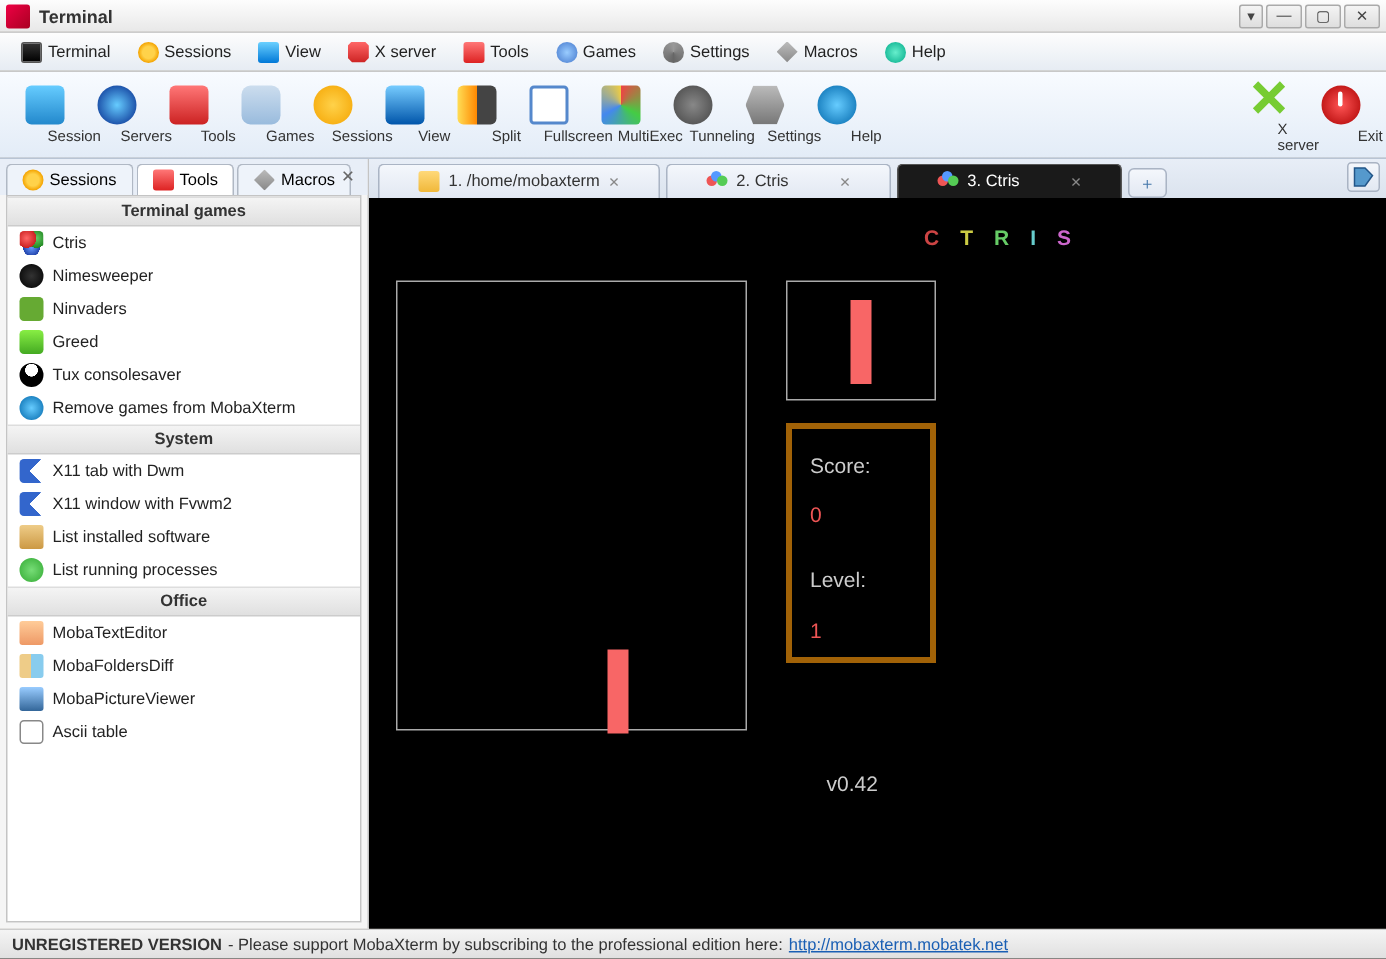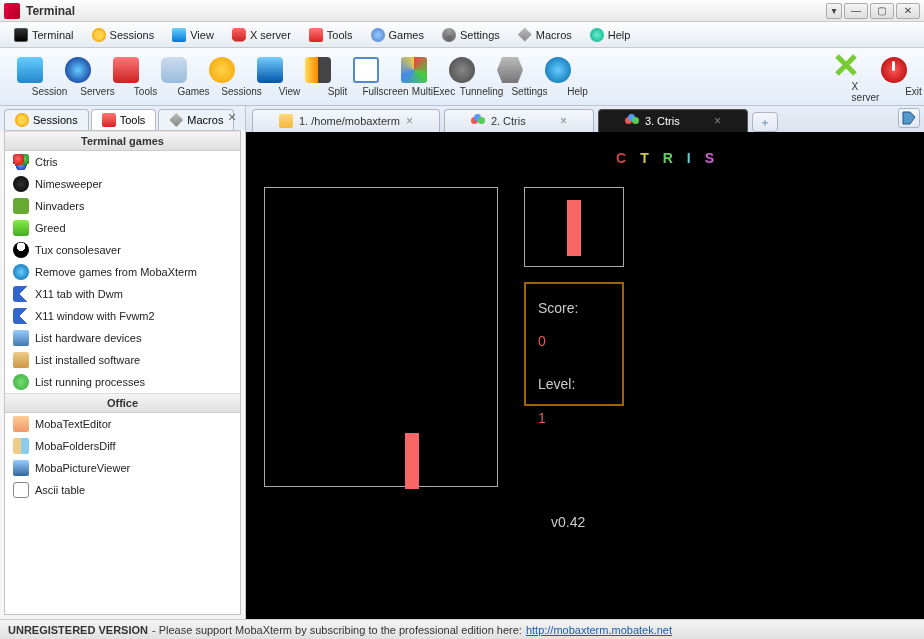--- a/index.html
+++ b/index.html
@@ -61,21 +61,21 @@
 .term-tab .tt-close { margin-left: auto; color: #888; font-size: 12px; }
 .term-newtab { width: 26px; height: 20px; background: linear-gradient(to bottom,#f4f7fc,#e2e8f2); border: 1px solid #aab4c4; border-radius: 4px; display: flex; align-items: center; justify-content: center; color: #47a; cursor: pointer; }
 .term-right-btn { position: absolute; right: 4px; top: 2px; width: 22px; height: 20px; background: linear-gradient(to bottom,#f4f7fc,#e2e8f2); border: 1px solid #aab4c4; border-radius: 3px; display: flex; align-items: center; justify-content: center; cursor: pointer; }
 
 
 .term-content { flex: 1; background: #000; position: relative; font-family: 'Courier New', monospace; color: #aaa; font-size: 14px; }
 .ctris-title { position: absolute; left: 370px; top: 18px; letter-spacing: 14px; font-weight: bold; }
 .ctris-title span:nth-child(1){color:#c44;} .ctris-title span:nth-child(2){color:#cc4;} .ctris-title span:nth-child(3){color:#6c6;} .ctris-title span:nth-child(4){color:#6cc;} .ctris-title span:nth-child(5){color:#c6c;}
 .game-board { position: absolute; left: 18px; top: 55px; width: 234px; height: 300px; border: 1px solid #aaa; }
 .next-box { position: absolute; left: 278px; top: 55px; width: 100px; height: 80px; border: 1px solid #aaa; }
-.score-box { position: absolute; left: 278px; top: 150px; width: 100px; height: 124px; border: 2px solid #a16207; padding: 12px; line-height: 1.8; }
+.score-box { position: absolute; left: 278px; top: 150px; width: 100px; height: 160px; border: 4px solid #a16207; padding: 12px; line-height: 1.8; }
 .score-box .lab { color: #ccc; }
 .score-box .val { color: #e55; }
 .version { position: absolute; left: 305px; top: 350px; color: #ccc; margin-top: 32px; }
 .piece { background: #f86666; position: absolute; }
 
 
 .statusbar { height: 20px; background: linear-gradient(to bottom,#f4f4f4,#e0e0e0); border-top: 1px solid #ccc; display: flex; align-items: center; padding: 0 8px; font-size: 11px; color: #333; gap: 4px; }
 .statusbar a { color: #1a5fb4; }
 .statusbar .unreg { font-weight: bold; }
 
@@ -274,31 +274,28 @@
           <span>Greed</span>
         </div>
         <div class="list-item">
           <div class="li-icon" style="background:radial-gradient(circle at 50% 30%,#fff 30%,#000 32%);border-radius:50%;"></div>
           <span>Tux consolesaver</span>
         </div>
         <div class="list-item">
           <div class="li-icon" style="background:radial-gradient(circle,#6cf,#06a);border-radius:50%;"></div>
           <span>Remove games from MobaXterm</span>
         </div>
+        <div class="cat-header">System</div>
         <div class="list-item">
           <div class="li-icon" style="background:linear-gradient(135deg,#36c 45%,transparent 46%),linear-gradient(45deg,#36c 45%,transparent 46%);"></div>
           <span>X11 tab with Dwm</span>
         </div>
         <div class="list-item">
           <div class="li-icon" style="background:linear-gradient(135deg,#36c 45%,transparent 46%),linear-gradient(45deg,#36c 45%,transparent 46%);"></div>
           <span>X11 window with Fvwm2</span>
-        </div>
-        <div class="list-item">
-          <div class="li-icon" style="background:linear-gradient(#9cf,#47a);border-radius:2px;"></div>
-          <span>List hardware devices</span>
         </div>
         <div class="list-item">
           <div class="li-icon" style="background:linear-gradient(#ec8,#c94);border-radius:2px;"></div>
           <span>List installed software</span>
         </div>
         <div class="list-item">
           <div class="li-icon" style="background:radial-gradient(circle,#7d7,#3a3);border-radius:50%;"></div>
           <span>List running processes</span>
         </div>
         <div class="cat-header">Office</div>

